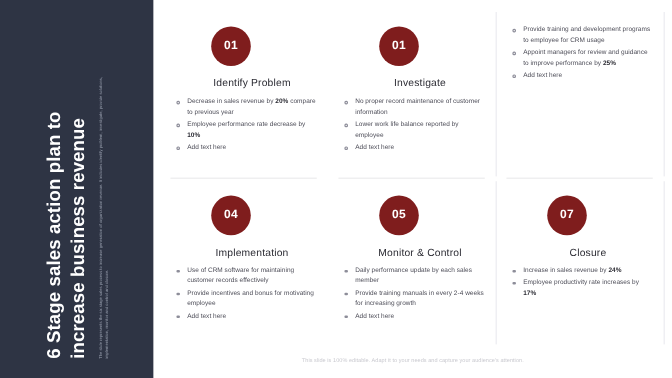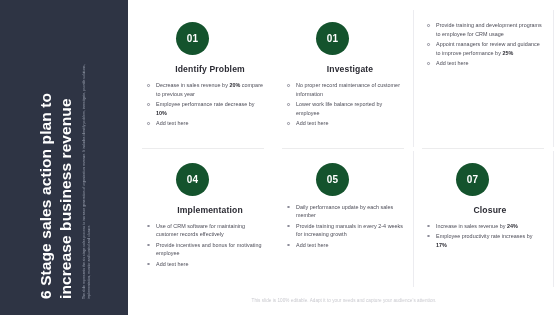--- a/index.html
+++ b/index.html
@@ -112,35 +112,35 @@
     right: 10px;
     bottom: 0;
     height: 1px;
     background: #ececed;
   }
 
   .badge {
     width: 33px;
     height: 33px;
     border-radius: 50%;
-    background: #14532d;
+    background: #7f1d1d;
     color: #ffffff;
     font-size: 10px;
     font-weight: bold;
     display: flex;
     align-items: center;
     justify-content: center;
     margin: 8px 0 0 30px;
     letter-spacing: 0.3px;
     flex: 0 0 auto;
   }
 
   .card-title {
     font-size: 8.6px;
-    font-weight: bold;
+    font-weight: normal;
     color: #2b2b33;
     margin: 9px 0 0 10px;
     letter-spacing: 0.15px;
     align-self: center;
     text-align: center;
   }
 
   .bullets {
     list-style: none;
     margin: 7px 0 0 0;
@@ -233,20 +233,21 @@
         <div class="card-title">Implementation</div>
         <ul class="bullets">
           <li><span>Use of CRM software for maintaining customer records effectively</span><b></b><span></span></li>
           <li><span>Provide incentives and bonus for motivating employee</span><b></b><span></span></li>
           <li><span>Add text here</span><b></b><span></span></li>
         </ul>
       </div>
 
       <div class="card row-2 col-1">
         <div class="badge">05</div>
+        <div class="card-title">Monitor &amp; Control</div>
         <ul class="bullets">
           <li><span>Daily performance update by each sales member</span><b></b><span></span></li>
           <li><span>Provide training manuals in every 2-4 weeks for increasing growth</span><b></b><span></span></li>
           <li><span>Add text here</span><b></b><span></span></li>
         </ul>
       </div>
 
       <div class="card row-2 col-2">
         <div class="badge">07</div>
         <div class="card-title">Closure</div>

